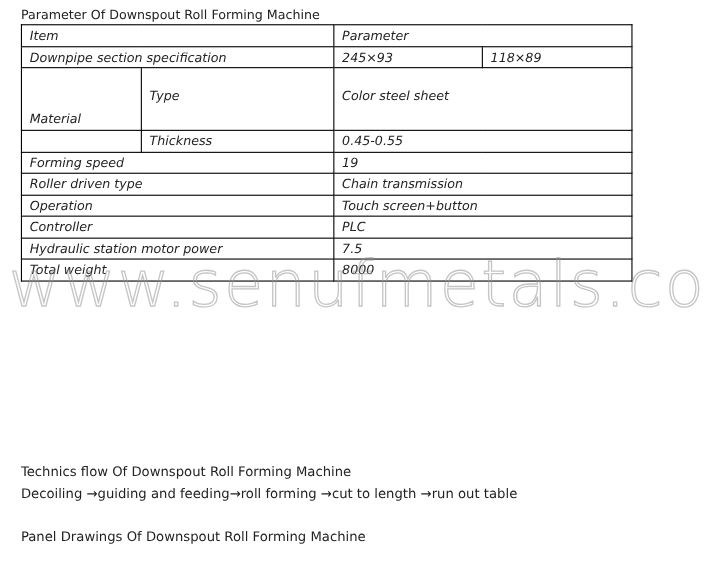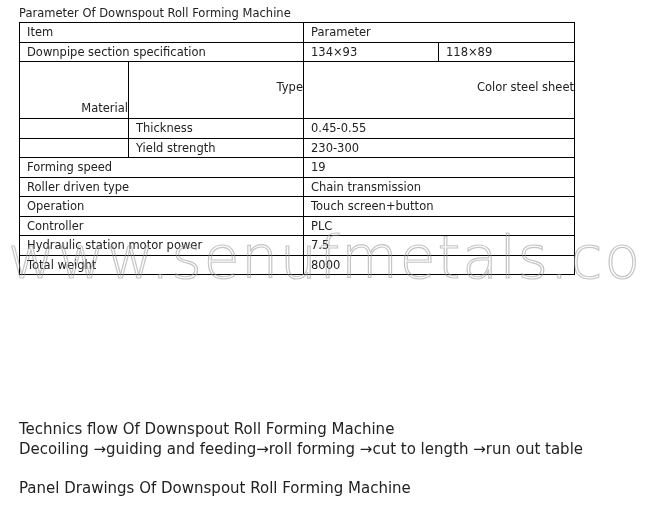--- a/index.html
+++ b/index.html
@@ -12,68 +12,63 @@
     font-size: 11.5px; color: #222;
   }
   table.params {
     position: absolute; left: 19px; top: 22px;
     border-collapse: collapse; table-layout: fixed;
     width: 555px;
   }
   table.params td {
     border: 1.5px solid #000; padding: 0 0 0 7px;
     height: 18.5px; line-height: 16px; vertical-align: middle;
-    white-space: nowrap; overflow: hidden; font-size: 11.5px; color: #222;
+    white-space: nowrap; overflow: hidden; font-size: 11.5px; color: #222; font-style: italic;
   }
-  table.params td.tall { height: 37px; vertical-align: top; padding-top: 17px; text-align: right; }
+  table.params td.tall { height: 37px; vertical-align: top; padding-top: 17px; }
   table.params td.bottom { vertical-align: bottom; padding-bottom: 2px; }
   .watermark {
     position: absolute; left: 8px; top: 226px; width: 640px;
     font-family: "DejaVu Sans", sans-serif; font-size: 58px; font-weight: 200;
     color: rgba(255,255,255,0.0); -webkit-text-stroke: 1.2px rgba(150,150,150,0.55);
     letter-spacing: 2px; line-height: 64px; pointer-events: none; white-space: nowrap;
   }
-  .para { position: absolute; left: 19px; line-height: 16px; font-size: 15px; color: #222; }
+  .para { position: absolute; left: 19px; line-height: 16px; font-size: 12px; color: #222; }
 </style>
 </head>
 <body>
 
 <div class="title">Parameter Of Downspout Roll Forming Machine</div>
 
 <table class="params">
   <colgroup>
     <col style="width:109px">
       <col style="width:175px">
       <col style="width:135px">
       <col style="width:136px">
   </colgroup>
   <tbody>
       <tr>
     <td colspan="2">Item</td>
     <td colspan="2">Parameter</td>
   </tr>
   <tr>
     <td colspan="2">Downpipe section specification</td>
-    <td>134×93</td>
+    <td>245×93</td>
     <td>118×89</td>
   </tr>
   <tr>
     <td class="tall bottom">Material</td>
     <td class="tall">Type</td>
     <td colspan="2" class="tall">Color steel sheet</td>
   </tr>
   <tr>
     <td></td>
     <td>Thickness</td>
     <td colspan="2">0.45-0.55</td>
-  </tr>
-  <tr>
-    <td></td>
-    <td>Yield strength</td>
-    <td colspan="2">230-300</td>
   </tr>
   <tr>
     <td colspan="2">Forming speed</td>
     <td colspan="2">19</td>
   </tr>
   <tr>
     <td colspan="2">Roller driven type</td>
     <td colspan="2">Chain transmission</td>
   </tr>
   <tr>

